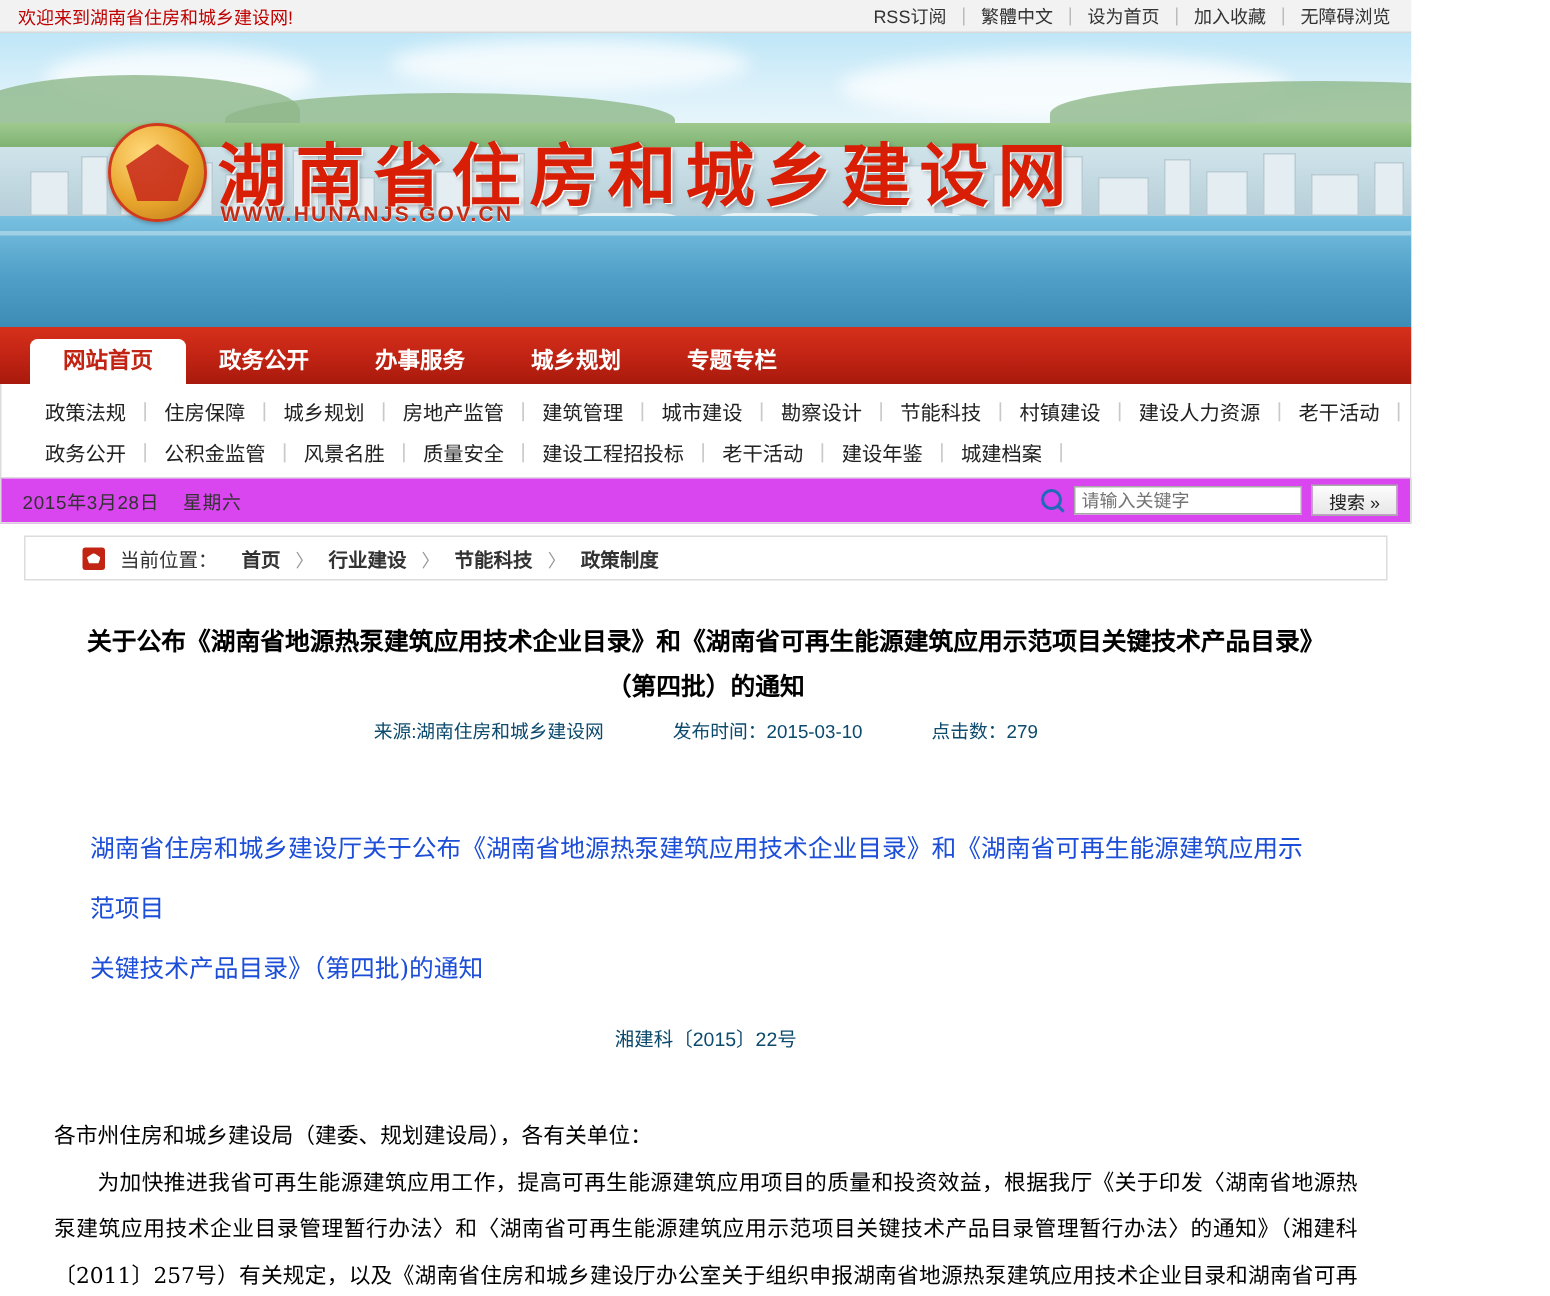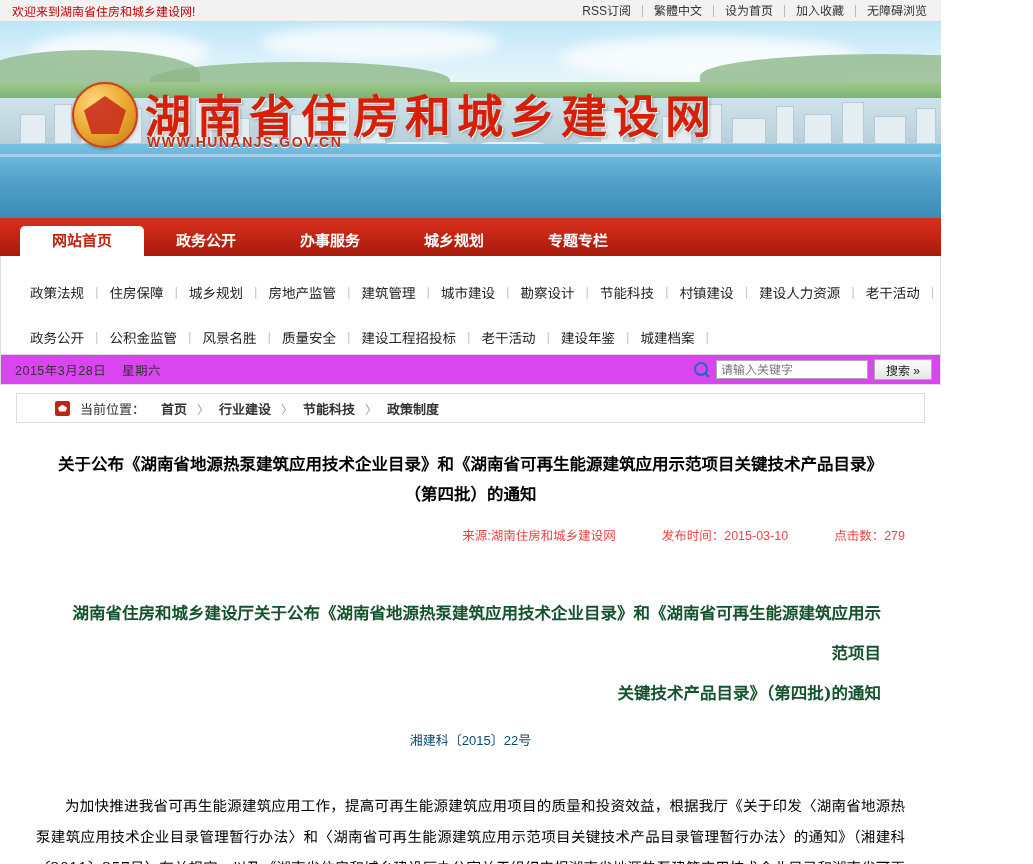--- a/index.html
+++ b/index.html
@@ -173,21 +173,21 @@
     background: linear-gradient(to bottom, #d6301b 0%, #c22414 50%, #a81a0c 100%);
     display: flex;
     align-items: flex-end;
     padding-left: 20px;
     box-sizing: border-box;
   }
   .mainnav .item {
     color: #fff;
     font-size: 15px;
     font-weight: bold;
-    padding: 0 32px;
+    padding: 0 22px;
     height: 30px;
     line-height: 30px;
     cursor: pointer;
     white-space: nowrap;
   }
   .mainnav .item.active {
     background: #fff;
     color: #c22414;
     border-radius: 5px 5px 0 0;
     height: 30px;
@@ -202,21 +202,20 @@
     padding: 4px 0 4px 0;
   }
   .subnav .row {
     display: flex;
     align-items: center;
     height: 27px;
     padding-left: 18px;
     font-size: 13.5px;
     color: #222;
     flex-wrap: nowrap;
-    margin-top: 18px;
   }
   .subnav .row a {
     color: #222;
     text-decoration: none;
     padding: 0 11px;
     white-space: nowrap;
   }
   .subnav .sep { color: #c9c9c9; }
 
   
@@ -316,37 +315,36 @@
   }
   .art-title {
     font-size: 16.5px;
     font-weight: bold;
     color: #000;
     line-height: 30px;
     text-align: center;
     padding: 8px 14px 4px 14px;
   }
   .art-meta {
-    margin-top: 12px;
     font-size: 12.5px;
-    color: #ef4444;
+    color: #0c4a6e;
     display: flex;
-    justify-content: flex-end;
+    justify-content: center;
     gap: 46px;
   }
   .art-meta span { white-space: nowrap; }
 
   .doc-head {
     margin-top: 50px;
-    text-align: right;
+    text-align: left;
     font-family: "DejaVu Serif", "Liberation Serif", serif;
     font-size: 16.5px;
-    font-weight: bold;
+    font-weight: normal;
     line-height: 40px;
-    color: #14532d;
+    color: #1d4ed8;
     padding: 0 24px;
   }
   .doc-num {
     margin-top: 16px;
     text-align: center;
     font-size: 13px;
     color: #0c4a6e;
     font-family: Liberation Sans, sans-serif;
   }
   .doc-body {
@@ -520,17 +518,18 @@
     </div>
 
     <div class="doc-head">
       <div>湖南省住房和城乡建设厅关于公布《湖南省地源热泵建筑应用技术企业目录》和《湖南省可再生能源建筑应用示范项目</div>
       <div>关键技术产品目录》（第四批)的通知</div>
     </div>
 
     <div class="doc-num">湘建科〔2015〕22号</div>
 
     <div class="doc-body">
+      <p>各市州住房和城乡建设局（建委、规划建设局），各有关单位：</p>
       <p class="indent">为加快推进我省可再生能源建筑应用工作，提高可再生能源建筑应用项目的质量和投资效益，根据我厅《关于印发〈湖南省地源热泵建筑应用技术企业目录管理暂行办法〉和〈湖南省可再生能源建筑应用示范项目关键技术产品目录管理暂行办法〉的通知》（湘建科〔2011〕257号）有关规定，以及《湖南省住房和城乡建设厅办公室关于组织申报湖南省地源热泵建筑应用技术企业目录和湖南省可再生能源建筑应用示范项目关键技术产品目录（第四批)的通知》要求，经我厅组织专家对相关申报资料进行形式审查、技术评审和现场</p>
     </div>
   </div>
 
 </div>
 
 </body></html>

